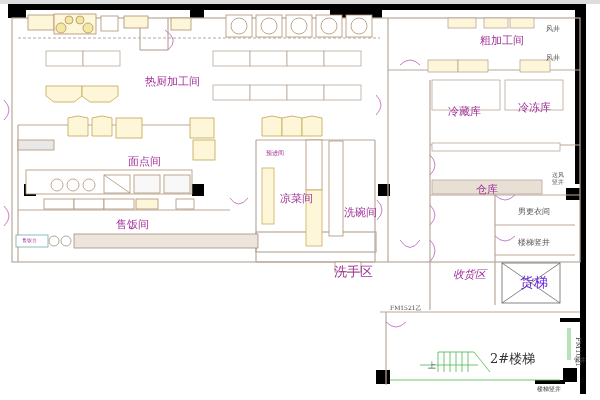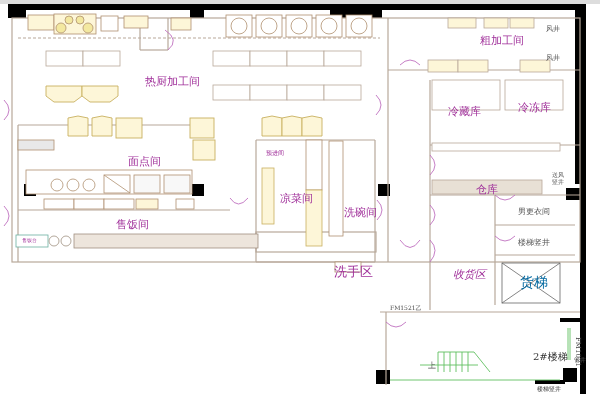--- a/index.html
+++ b/index.html
@@ -1,21 +1,21 @@
 <!DOCTYPE html>
 <html><head>
 <meta charset="utf-8">
 <style>
   html, body { margin:0; padding:0; background:#ffffff; }
   body { width:600px; height:400px; position:relative; overflow:hidden; font-family:"DejaVu Sans", sans-serif; }
   .plan { position:absolute; left:0; top:0; width:600px; height:400px; }
   .room-label { position:absolute; color:#a0309a; font-family:"DejaVu Serif", serif; font-size:11px; white-space:nowrap; line-height:1; }
   .room-label.small { font-size:8px; color:#555;text-align:center; }
   .room-label.tiny { font-size:6px; color:#a0309a; }
-  .room-label.big { font-size:14px; color:#0369a1; }
+  .room-label.big { font-size:14px; color:#6d28d9; }
   .room-label.vert { writing-mode:vertical-rl; font-size:7px; color:#444; }
 </style>
 </head>
 <body>
 
 <svg class="plan" viewBox="0 0 600 400" width="600" height="400" xmlns="http://www.w3.org/2000/svg">
 
   <g fill="#000">
     <rect x="0" y="0" width="600" height="4" fill="#ddd"></rect>
     <rect x="8" y="10" width="18" height="8"></rect>
@@ -202,21 +202,21 @@
 <div class="room-label" style="left:104px; top:156px;margin-left:24px;">面点间</div>
 <div class="room-label" style="left:116px; top:219px;text-align:center;">售饭间</div>
 <div class="room-label" style="left:280px; top:193px;">凉菜间</div>
 <div class="room-label tiny" style="left:266px; top:150px;">预进间</div>
 <div class="room-label" style="left:344px; top:186px;margin-top:21px;">洗碗间</div>
 <div class="room-label" style="left:334px; top:265px; font-size:13px;">洗手区</div>
 <div class="room-label" style="left:453px; top:269px;font-style:italic;">收货区</div>
 <div class="room-label small" style="left:518px; top:208px;">男更衣间</div>
 <div class="room-label small" style="left:518px; top:239px;">楼梯竖井</div>
 <div class="room-label big" style="left:520px; top:275px;">货梯</div>
-<div class="room-label small" style="left:490px; top:352px; font-size:10px; color:#333;margin-left:43px;">2#楼梯</div>
+<div class="room-label small" style="left:490px; top:352px; font-size:13px; color:#333;">2#楼梯</div>
 <div class="room-label small" style="left:428px; top:362px;">上</div>
 <div class="room-label small" style="left:390px; top:305px; font-size:6px; color:#444;">FM1521乙</div>
 <div class="room-label small" style="left:546px; top:26px; font-size:7px;">风井</div>
 <div class="room-label small" style="left:546px; top:55px; font-size:7px;">风井</div>
 <div class="room-label small" style="left:551px; top:172px; font-size:6px; width:14px; white-space:normal; line-height:1.1;">送风竖井</div>
 <div class="room-label small" style="left:574px; top:357px; font-size:6px;">管井</div>
 <div class="room-label vert" style="left:574px; top:337px;">FM1021</div>
 <div class="room-label small" style="left:537px; top:386px; font-size:6px; color:#333;">楼梯竖井</div>
 <div class="room-label tiny" style="left:22px; top:238px; font-size:5px;">售饭台</div>
 

